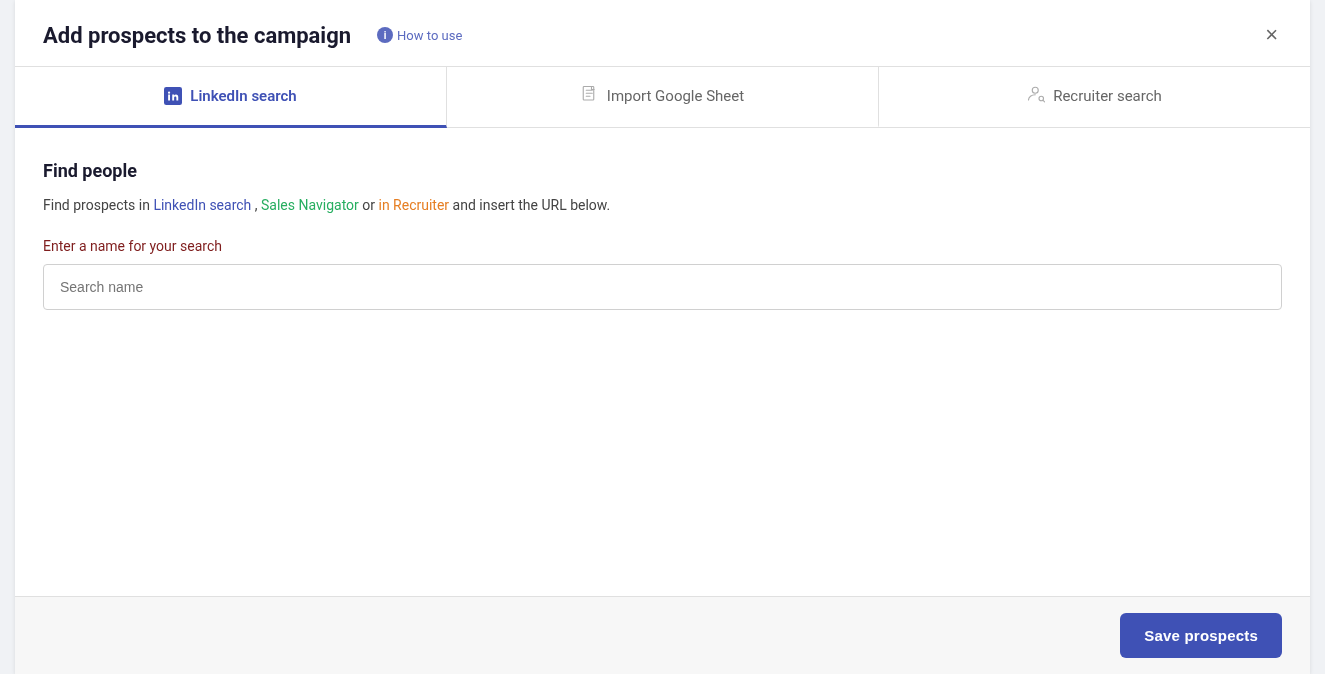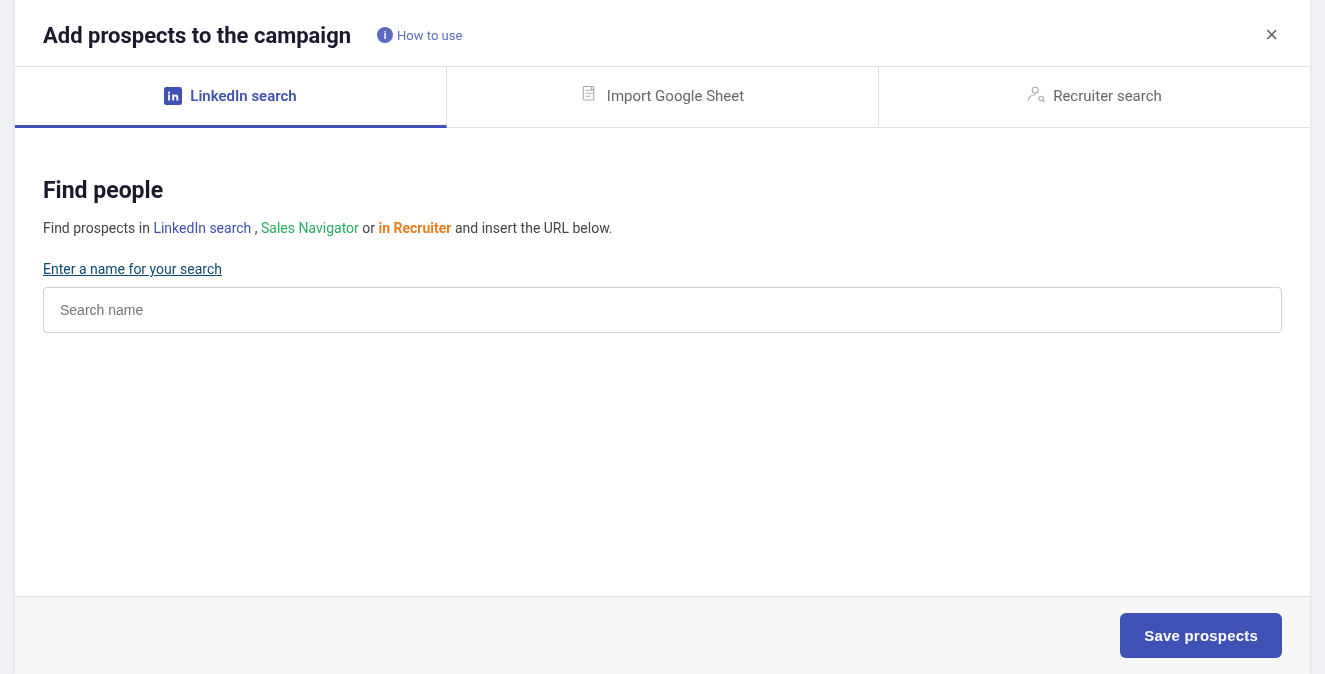--- a/index.html
+++ b/index.html
@@ -111,52 +111,51 @@
     }
     .tab.active .tab-icon {
       opacity: 1;
       color: #3f51b5;
     }
     .modal-body {
       padding: 32px 28px;
       flex: 1;
     }
     .section-title {
-      font-size: 23px;
+      font-size: 18px;
       font-weight: 700;
       color: #1a1a2e;
       margin-bottom: 14px;
-      margin-top: 17px;
     }
     .description {
       font-size: 14px;
       color: #444;
       margin-bottom: 18px;
       line-height: 1.5;
     }
     .link-linkedin { color: #3f51b5; text-decoration: none; }
     .link-sales { color: #27ae60; text-decoration: none; }
-    .link-recruiter { color: #e67e22; text-decoration: none; font-weight: bold; }
+    .link-recruiter { color: #e67e22; text-decoration: none; }
     .url-input, .name-input {
       width: 100%;
       padding: 14px 16px;
       font-size: 14px;
       border: 1px solid #d0d0d0;
       border-radius: 4px;
       color: #aaa;
       outline: none;
       background: #fff;
     }
     .field-label {
       font-size: 14px;
       color: #444;
       margin-bottom: 10px;
       margin-top: 22px;
     }
-    .field-label span { color: #0c4a6e; text-decoration: underline; }
+    .field-label span { color: #7f1d1d; }
     .modal-footer {
       display: flex;
       justify-content: flex-end;
       padding: 16px 28px;
       background: #f7f7f7;
       border-top: 1px solid #e0e0e0;
     }
     .save-btn {
       background: #3f51b5;
       color: #fff;

